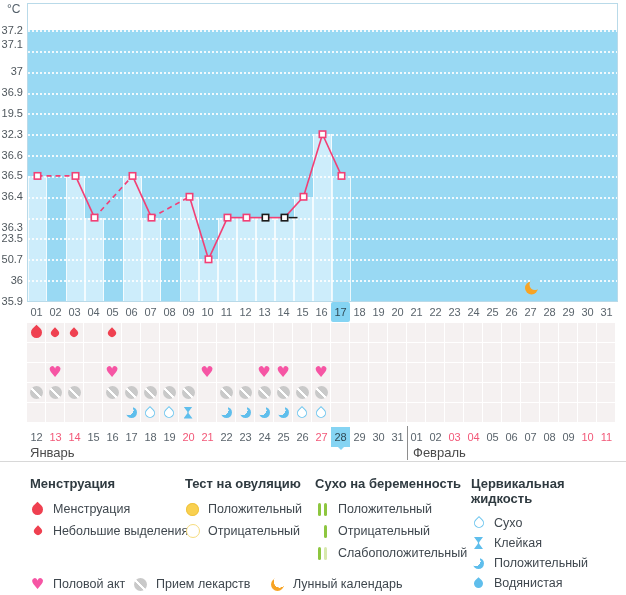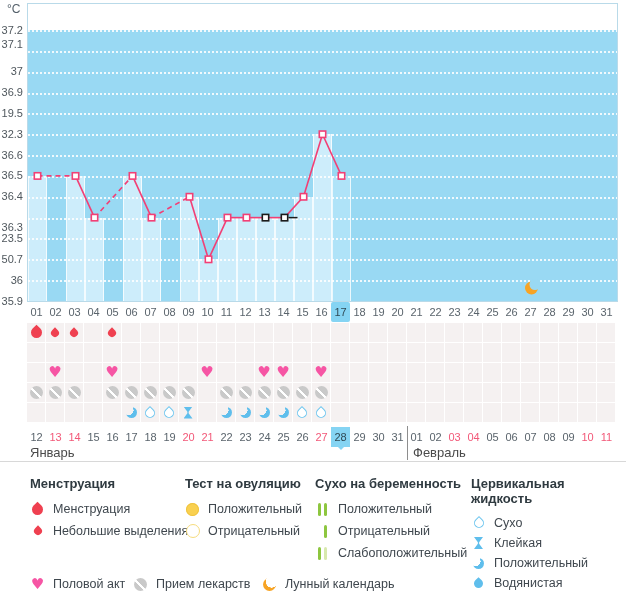--- a/index.html
+++ b/index.html
@@ -536,19 +536,19 @@
         <span class="i-heart">♥</span>
       </span>
       <span>Половой акт</span>
     </div>
     <div class="lfoot" style="left: 133px;">
       <span class="iwrap">
         <span class="i-pill"></span>
       </span>
       <span>Прием лекарств</span>
     </div>
-    <div class="lfoot" style="left: 262px;">
+    <div class="lfoot" style="left: 270px;">
       <span class="iwrap">
         <span class="i-moon"></span>
       </span>
       <span>Лунный календарь</span>
     </div>
   </div>
 
 </body></html>

